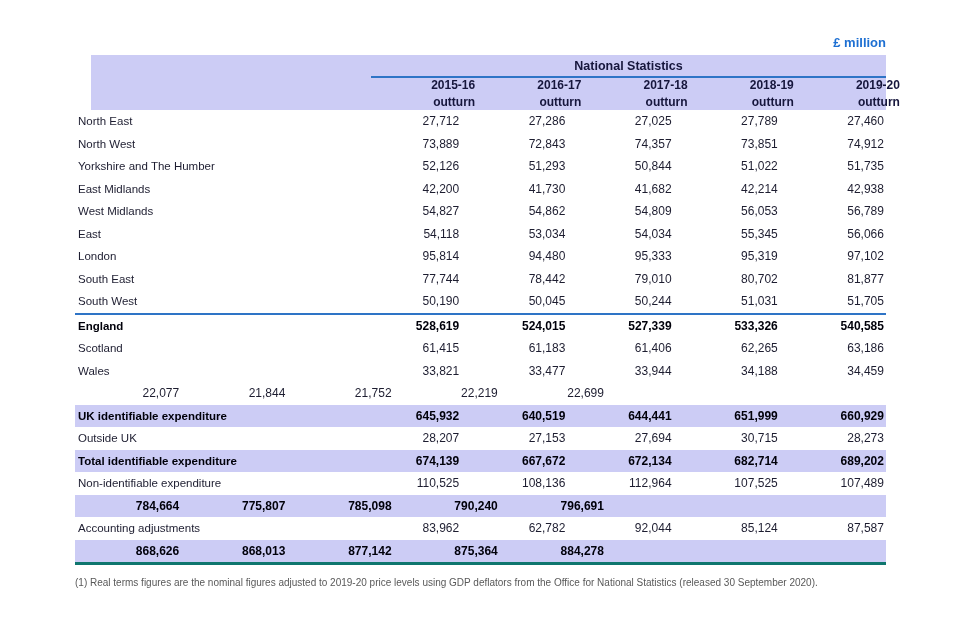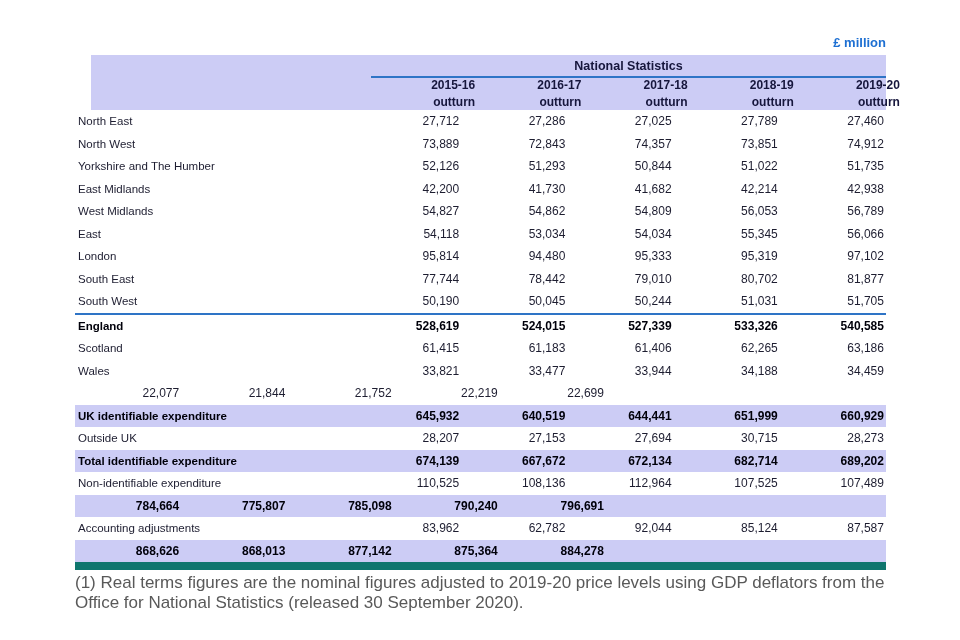--- a/index.html
+++ b/index.html
@@ -20,25 +20,25 @@
     font-weight:bold;font-size:12.5px;color:#16163c;
     border-bottom:2px solid #2e74c6;
   }
   .colhead-row{display:flex;height:32px;align-items:center;}
   .colhead{font-weight:bold;font-size:12px;color:#16163c;line-height:17px;}
   .tval{width:106.2px;flex:none;text-align:right;padding-right:2px;box-sizing:border-box;}
   .trow{display:flex;height:22.5px;align-items:center;font-size:12px;color:#1d1d30;}
   .tlabel{width:280px;flex:none;padding-left:3px;box-sizing:border-box;font-size:11.5px;}
   .trow.bold{font-weight:bold;color:#00000a;}
   .trow.highlight{background:#ccccf5;}
-  .trow.top-border{border-top:2px solid #2e74c6;}
-  #tbody{border-bottom:8px solid #0f766e;}
+  .trow.top-border{border-top:2px solid #2e74c6;justify-content:center;}
+  #tbody{border-bottom:3px solid #0f766e;}
   .footnote{
     position:absolute;left:75px;top:573px;width:814px;
-    font-size:17px;line-height:20px;color:#595959;
+    font-size:10px;line-height:20px;color:#595959;
   }
 </style>
 </head>
 <body>
 
 <div class="sheet">
   <div class="unit-label">£ million</div>
 
   <div class="table">
     <div class="thead">

